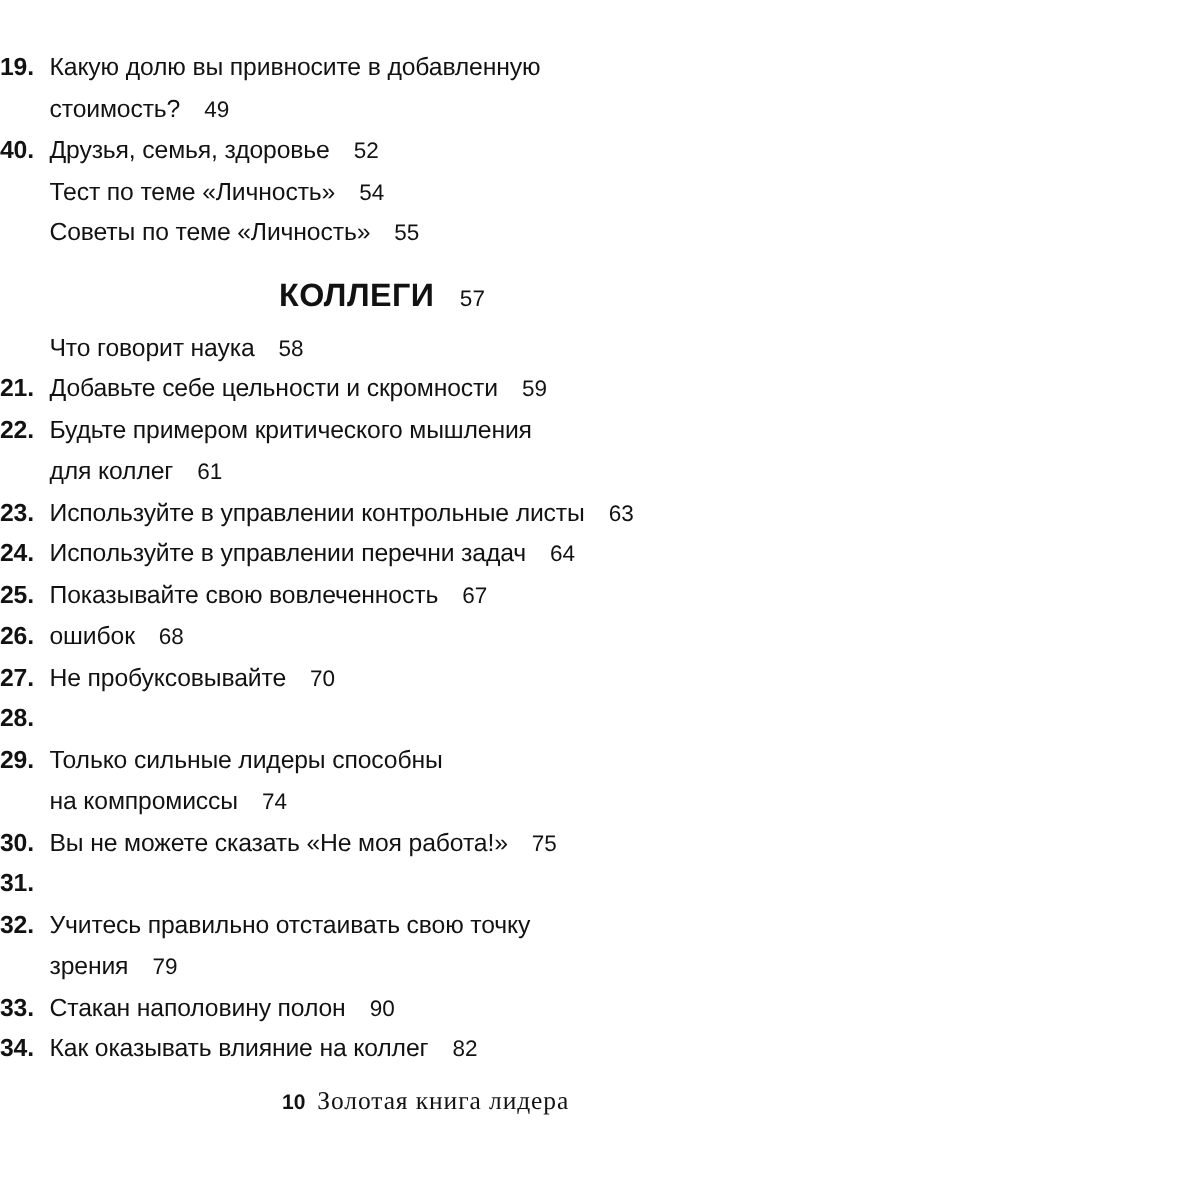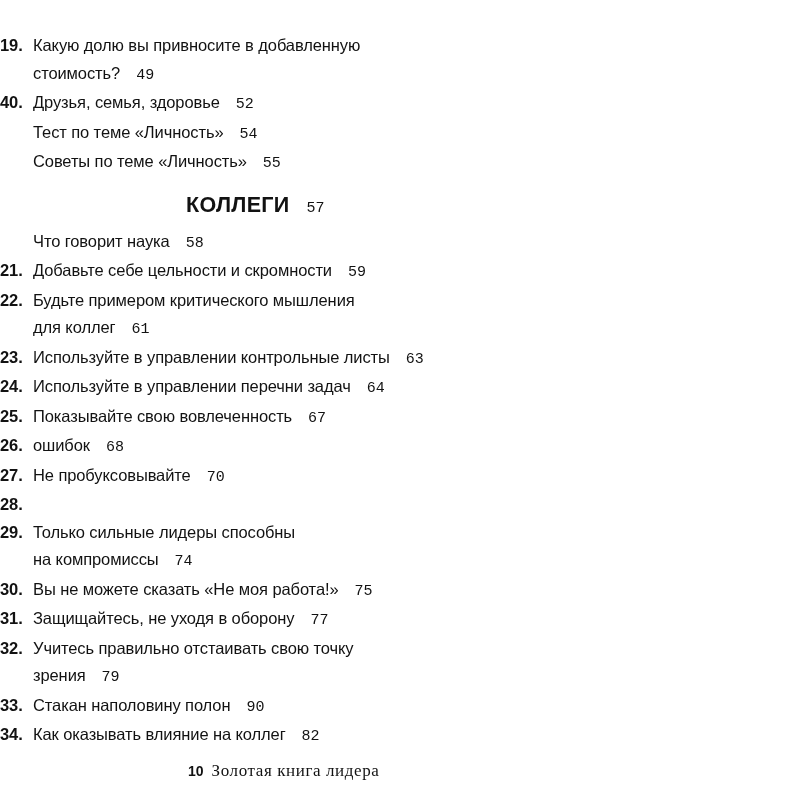--- a/index.html
+++ b/index.html
@@ -27,21 +27,21 @@
     line-height: 27.5px;
     letter-spacing: -0.1px;
   }
   .toc-text {
     font-size: 16.5px;
     line-height: 27.5px;
     letter-spacing: -0.1px;
   }
   .toc-line { white-space: nowrap; }
   .pagenum {
-    font-family: Liberation Mono, monospace;
+    font-family: Liberation Sans, sans-serif;
     font-weight: normal;
     font-size: 15px;
     margin-left: 16px;
     letter-spacing: 0;
   }
   .section-heading {
     margin: 12px 0 4px 186px;
     font-weight: bold;
     font-size: 21.5px;
     line-height: 30px;
@@ -154,23 +154,20 @@
         </span>
       </div>
       <div class="toc-item">
         <span class="toc-num">30.</span>
         <span class="toc-text">
           <div class="toc-line">Вы не можете сказать «Не моя работа!»<span class="pagenum">75</span></div>
         </span>
       </div>
       <div class="toc-item">
         <span class="toc-num">31.</span>
-        <span class="toc-text">
-          <div class="toc-line">Защищайтесь, не уходя в оборону<span class="pagenum">77</span></div>
-        </span>
       </div>
       <div class="toc-item">
         <span class="toc-num">32.</span>
         <span class="toc-text">
           <div class="toc-line">Учитесь правильно отстаивать свою точку</div>
           <div class="toc-line">зрения<span class="pagenum">79</span></div>
         </span>
       </div>
       <div class="toc-item">
         <span class="toc-num">33.</span>

